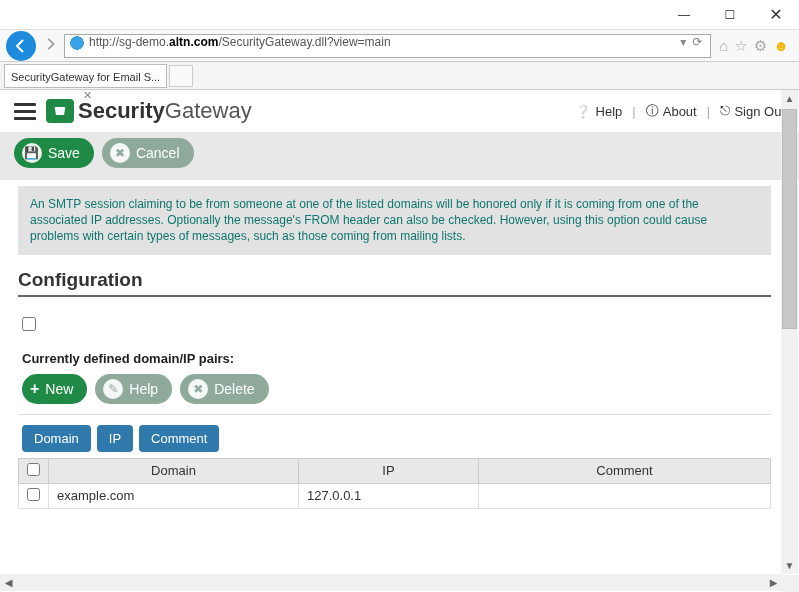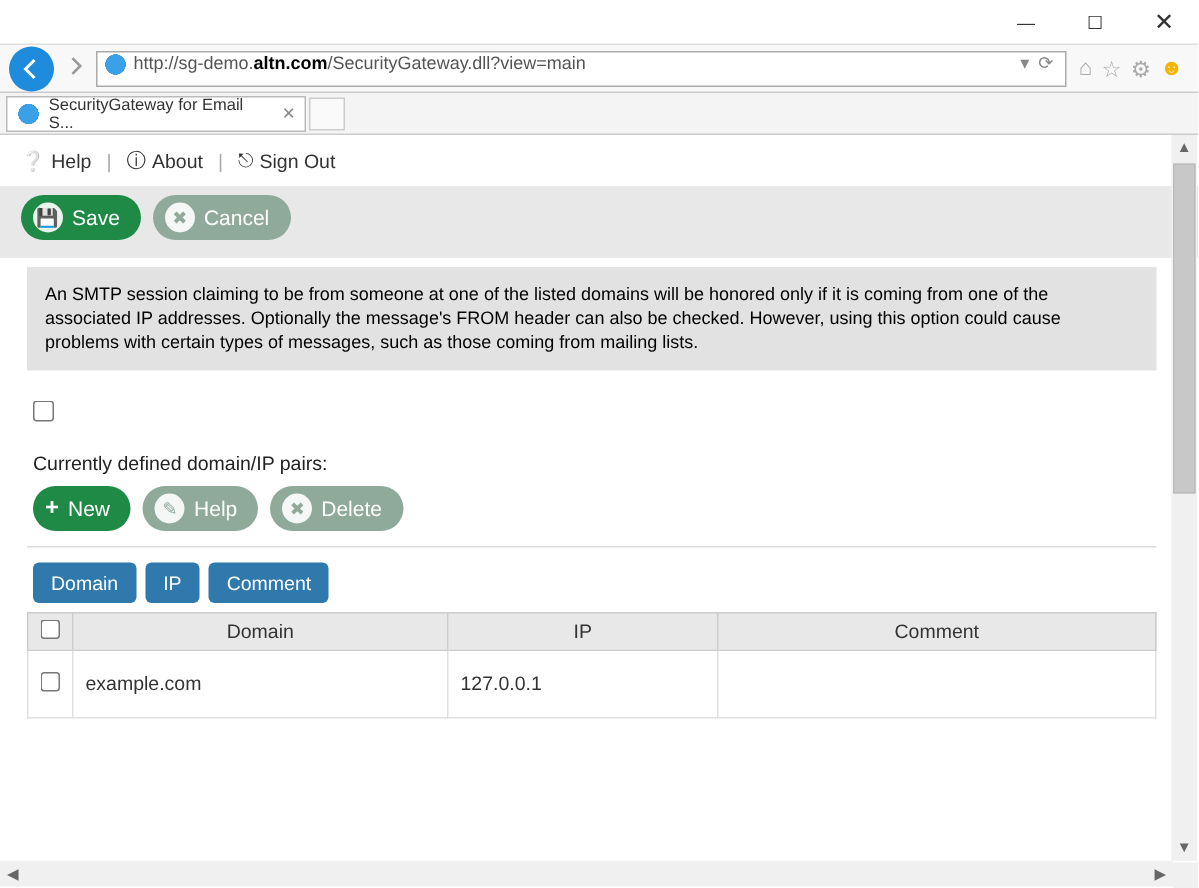--- a/index.html
+++ b/index.html
@@ -16,21 +16,21 @@
   .nav-fwd { width: 20px; color: #888; text-align: center; }
   .url-box { flex: 1; display: flex; border: 1px solid #aaa; background: #fff; height: 24px; padding: 0 4px; font-size: 12px; color: #555; }
   .url-box .highlight { color: #000; font-weight: 600; }
   .url-icons { display: flex; gap: 6px; color: #888; padding: 0 4px; }
   .search-box { width: 180px; border: 1px solid #aaa; background: #fff; height: 24px; padding: 0 6px; font-size: 12px; color: #888; display: flex; align-items: center; justify-content: space-between; }
   .toolbar-icons { display: flex; gap: 6px; padding: 0 4px; color: #aaa; font-size: 15px; align-items: center;}
   .smiley { color: #f4b400; }
 
   
   .tab-row { height: 28px; display: flex; align-items: center; background: #f4f4f4; border-bottom: 1px solid #ccc; padding-left: 4px; gap: 2px;}
-  .tab { border: 1px solid #bbb; background: #fff; height: 24px; padding: 0 6px; display: flex; align-items: center; gap: 6px; font-size: 11px; color: #333; max-width: 200px;}
+  .tab { border: 1px solid #bbb; background: #fff; height: 24px; padding: 0 6px; display: flex; align-items: center; gap: 6px; font-size: 11px; color: #333; max-width: 200px; flex-direction: column;}
   .tab .tabx { color: #888; margin-left: 4px;}
   .newtab { width: 24px; height: 22px; border: 1px solid #ccc; background: #fafafa; }
 
   
   .page { position: relative; height: calc(592px - 30px - 32px - 28px); overflow: hidden; }
 
   .app-header { display: flex; align-items: center; justify-content: space-between; padding: 8px 14px; }
   .app-header-left { display: flex; align-items: center; gap: 10px; }
   .hamburger { display: flex; flex-direction: column; gap: 4px; cursor: pointer; }
   .hamburger span { width: 22px; height: 3px; background: #333; border-radius: 1px;}
@@ -48,37 +48,37 @@
 
   .action-row { background: #e8e8e8; padding: 6px 14px 12px; display: flex; gap: 8px; }
   .pill { border: none; border-radius: 15px; height: 30px; padding: 0 14px 0 8px; display: flex; align-items: center; gap: 6px; color: #fff; font-size: 14px; cursor: pointer; }
   .pill .picon { width: 20px; height: 20px; border-radius: 50%; background: rgba(255,255,255,0.9); color: inherit; display: flex; align-items: center; justify-content: center; font-size: 12px; }
   .pill.green { background: #1f8a46; }
   .pill.green .picon { color: #1f8a46; }
   .pill.gray { background: #8fa99b; }
   .pill.gray .picon { color: #8fa99b; }
 
   .scroll-body { position: relative; height: calc(100% - 50px - 48px - 48px); overflow: hidden; padding: 0 28px 0 18px;}
-  .info-box { background: #e2e2e2; color: #000000; padding: 10px 12px; font-size: 12px; margin: 6px 0 14px; line-height: 1.35;}
+  .info-box { background: #e2e2e2; color: #0f766e; padding: 10px 12px; font-size: 12px; margin: 6px 0 14px; line-height: 1.35;}
   .section-head { font-size: 19px; font-weight: 700; color: #333; border-bottom: 2px solid #666; padding-bottom: 4px; margin-bottom: 14px;}
   .check-row { display: flex; align-items: center; gap: 8px; padding: 6px 4px; color: #333; font-size: 14px;}
   .check-row input { width: 14px; height: 14px; accent-color: #1a73c8;}
-  .subhead { font-weight: 400; font-size: 13px; color: #222; margin: 14px 0 8px 4px;}
+  .subhead { font-weight: 700; font-size: 13px; color: #222; margin: 14px 0 8px 4px;}
   .crud-row { display: flex; gap: 8px; margin: 4px 0 10px 4px;}
   .crud-row .pill { height: 30px; }
   .plus { font-weight: 700; font-size: 16px; color:#fff; }
 
   hr.thin { border: none; border-top: 1px solid #ddd; margin: 8px 0 10px;}
 
   .colbtn-row { display: flex; gap: 6px; margin: 0 0 6px 4px;}
   .colbtn { background: #2f79ad; color: #fff; border: none; border-radius: 4px; padding: 6px 12px; font-size: 13px; cursor: pointer;}
 
   table.data { width: 100%; border-collapse: collapse; font-size: 13px; }
   table.data th { background: #e8e8e8; border: 1px solid #ccc; padding: 4px 8px; font-weight: 400; color: #333;}
-  table.data td { border: 1px solid #e0e0e0; padding: 14px 8px; color: #333;}
+  table.data td { border: 1px solid #e0e0e0; padding: 4px 8px; color: #333;}
   table.data th:first-child, table.data td:first-child { width: 28px; text-align: center;}
   table.data th:nth-child(2){ width: 250px;}
   table.data th:nth-child(3){ width: 180px;}
 
   
   .vscroll { position: absolute; right: 1px; top: 0; bottom: 18px; width: 17px; background: #f0f0f0; display:flex; flex-direction:column; justify-content:space-between; align-items:center;}
   .vscroll .arrow { width:17px; height:17px; display:flex;align-items:center;justify-content:center;color:#666;font-size:10px; background:#f0f0f0;}
   .vscroll .thumb { width: 15px; background: #c8c8c8; border:1px solid #bbb; flex: 0 0 auto; }
   .vscroll .track { flex:1; }
   .hscroll { position:absolute; left:0; right:17px; bottom:1px; height:17px; background:#f0f0f0; display:flex; justify-content:space-between;align-items:center;}
@@ -130,20 +130,35 @@
     <span class="ie-icon"></span>
     <span>SecurityGateway for Email S...</span>
     <span class="tabx">✕</span>
   </div>
   <div class="newtab"></div>
 </div>
 
 <div class="page">
 
   <div class="app-header">
+    <div class="app-header-left">
+      <div class="hamburger">
+        <span></span>
+          <span></span>
+          <span></span>
+      </div>
+      <div class="logo">
+        <span class="logo-badge">
+          <svg width="18" height="16" viewBox="0 0 24 24">
+              <path d="M4 6h16l-2 12H6z"></path>
+            </svg>
+        </span>
+        <span><strong>Security</strong><span class="gw">Gateway</span></span>
+      </div>
+    </div>
     <div class="app-header-right">
       <span class="hdr-link">
           <span>❔</span>
           <span>Help</span>
         </span>
       <span class="sep">|</span>
       <span class="hdr-link">
           <span>ⓘ</span>
           <span>About</span>
         </span>
@@ -163,20 +178,21 @@
     </button>
     <button class="pill gray">
       <span class="picon">✖</span>
       <span>Cancel</span>
     </button>
   </div>
 
   <div class="scroll-body">
     <div class="info-box">An SMTP session claiming to be from someone at one of the listed domains will be honored only if it is coming from one of the associated IP addresses. Optionally the message's FROM header can also be checked. However, using this option could cause problems with certain types of messages, such as those coming from mailing lists.</div>
 
+    <div class="section-head">Configuration</div>
 
     <label class="check-row">
       <input type="checkbox" style="">
     </label>
 
     <div class="subhead">Currently defined domain/IP pairs:</div>
 
     <div class="crud-row">
       <button class="pill green">
         <span class="plus">+</span>

